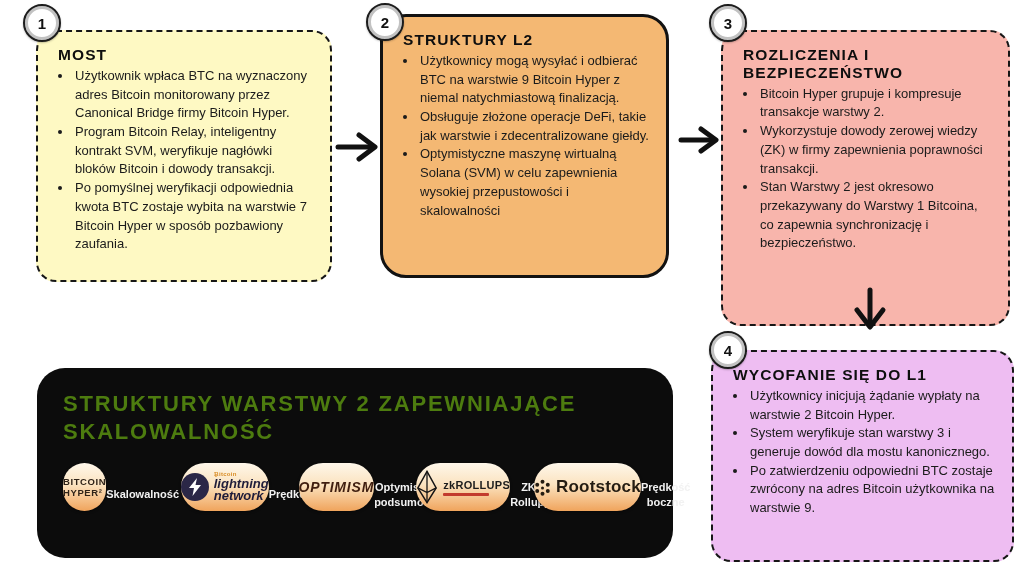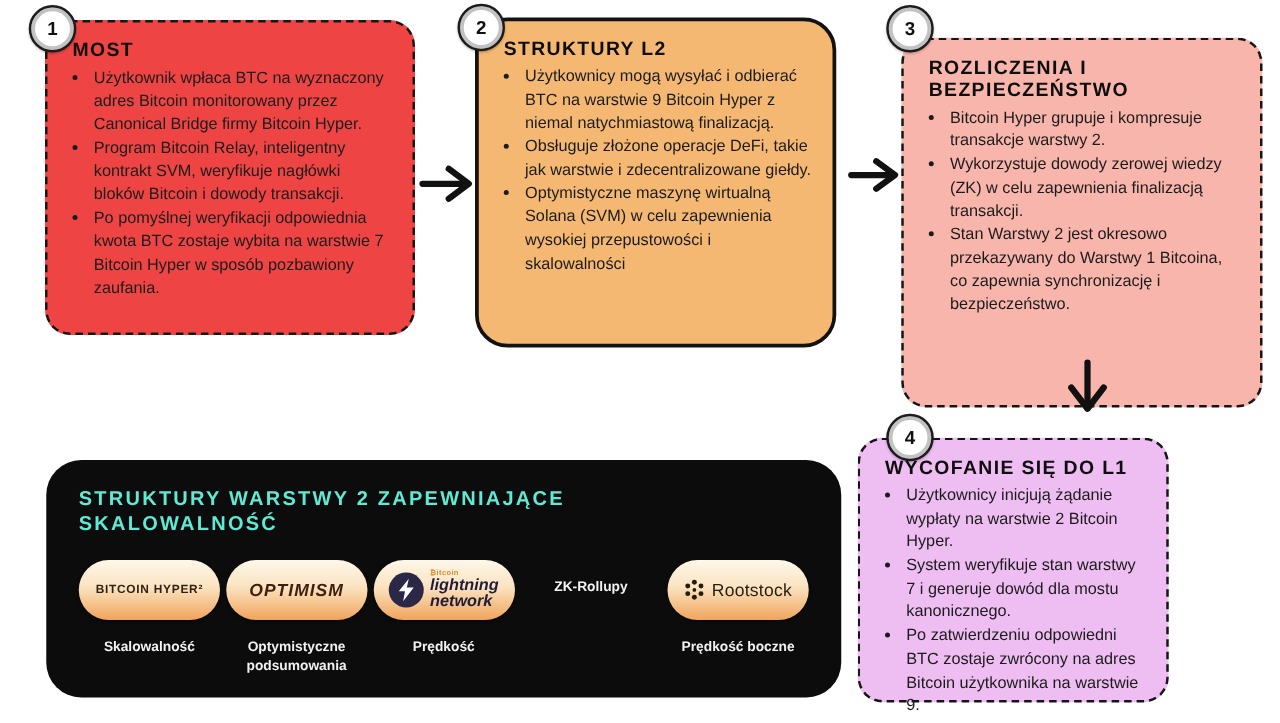--- a/index.html
+++ b/index.html
@@ -12,24 +12,24 @@
   .step{position:absolute;box-sizing:border-box;border-radius:20px;padding:10px 16px 10px 18px;}
   .step.dashed{border:2px dashed #161616;}
   .step.solid{border:3px solid #121212;}
   .gridbg{
     background-image:
       linear-gradient(rgba(255,255,255,.30) 1px, transparent 1px),
       linear-gradient(90deg, rgba(255,255,255,.30) 1px, transparent 1px);
     background-size:47px 40px;
     background-position:8px 6px;
   }
-  .s1{left:36px;top:16px;width:296px;height:252px;background:#ef4444;}
+  .s1{left:36px;top:30px;width:296px;height:252px;background:#fef9c3;}
   .s2{left:380px;top:14px;width:289px;height:264px;background:#f4b873;border-radius:26px;}
   .s3{left:721px;top:30px;width:289px;height:296px;background:#f8b5ac;}
-  .s4{left:686px;top:350px;width:249px;height:212px;background:#eebdf2;}
+  .s4{left:711px;top:350px;width:303px;height:212px;background:#eebdf2;}
   .step-title{
     font-size:15.5px;font-weight:700;letter-spacing:1.1px;color:#0e0e0e;
     margin:4px 0 3px 2px;line-height:1.15;
   }
   .step ul{margin:2px 0 0;padding-left:17px;}
   .step li{font-size:13px;line-height:1.44;color:#1b1b1b;padding-left:2px;}
   
   .num{
     position:absolute;width:34px;height:34px;border-radius:50%;
     background:#ffffff;border:2px solid #1c1c1c;
@@ -46,24 +46,24 @@
   .a1{left:335px;top:128px;}
   .a2{left:678px;top:121px;}
   .a3{left:848px;top:287px;}
   
   .panel{
     position:absolute;left:37px;top:368px;width:636px;height:190px;
     box-sizing:border-box;background:#0c0c0c;border-radius:28px;
     padding:22px 26px 0 26px;
   }
   .panel-title{
-    color:#5eead4;font-weight:700;font-size:16px;letter-spacing:1.8px;line-height:1.28;
+    color:#4d7c0f;font-weight:700;font-size:22px;letter-spacing:1.8px;line-height:1.28;
   }
   .badges{display:flex;justify-content:space-between;align-items:flex-start;margin-top:17px;}
-  .badge{width:113px;display:flex;flex-direction:column;align-items:center;}
+  .badge{width:113px;display:flex;flex-direction:row;align-items:center;}
   .pill{
     width:100%;height:48px;border-radius:26px;box-sizing:border-box;
     display:flex;align-items:center;justify-content:center;gap:5px;
     background:linear-gradient(180deg,#fef7ea 0%,#fbe3c0 45%,#f0a45c 100%);
     box-shadow:0 1px 3px rgba(0,0,0,.45);
   }
   .badge-label{
     margin-top:15px;font-size:11px;font-weight:700;color:#f2f2f2;
     text-align:center;line-height:1.35;
   }
@@ -72,21 +72,21 @@
     width:28px;height:28px;border-radius:50%;background:#2b2747;flex:0 0 auto;
     display:flex;align-items:center;justify-content:center;
   }
   .ln-text{display:flex;flex-direction:column;line-height:.95;}
   .ln-top{font-size:6px;font-weight:700;color:#d98d26;letter-spacing:.3px;}
   .ln-main{font-size:13px;font-weight:700;font-style:italic;color:#1f1c39;}
   .logo-optimism{font-size:14px;font-weight:700;font-style:italic;letter-spacing:.8px;color:#401f10;}
   .zk-text{display:flex;flex-direction:column;align-items:flex-start;}
   .zk-main{font-size:11px;font-weight:700;color:#1d1d1d;letter-spacing:.3px;}
   .zk-tagline{width:46px;height:3px;background:#c23b2e;margin-top:2px;border-radius:1px;}
-  .logo-rootstock{font-size:14px;font-weight:400;color:#241c12;letter-spacing:.2px;}
+  .logo-rootstock{font-size:17px;font-weight:700;color:#241c12;letter-spacing:.2px;}
 </style>
 </head>
 <body>
 
 <div class="canvas">
 
   <div class="step dashed s1">
     <div class="step-title">MOST</div>
     <ul>
         <li>Użytkownik wpłaca BTC na wyznaczony adres Bitcoin monitorowany przez Canonical Bridge firmy Bitcoin Hyper.</li>
@@ -107,33 +107,33 @@
       </ul>
   </div>
   <div class="num n2">
     <span>2</span>
   </div>
 
   <div class="step dashed gridbg s3">
     <div class="step-title">ROZLICZENIA I BEZPIECZEŃSTWO</div>
     <ul>
         <li>Bitcoin Hyper grupuje i kompresuje transakcje warstwy 2.</li>
-        <li>Wykorzystuje dowody zerowej wiedzy (ZK) w celu zapewnienia finalizacją transakcji.</li>
+        <li>Wykorzystuje dowody zerowej wiedzy (ZK) w firmy zapewnienia poprawności transakcji.</li>
         <li>Stan Warstwy 2 jest okresowo przekazywany do Warstwy 1 Bitcoina, co zapewnia synchronizację i bezpieczeństwo.</li>
       </ul>
   </div>
   <div class="num n3">
     <span>3</span>
   </div>
 
   <div class="step dashed gridbg s4">
     <div class="step-title">WYCOFANIE SIĘ DO L1</div>
     <ul>
         <li>Użytkownicy inicjują żądanie wypłaty na warstwie 2 Bitcoin Hyper.</li>
-        <li>System weryfikuje stan warstwy 7 i generuje dowód dla mostu kanonicznego.</li>
+        <li>System weryfikuje stan warstwy 3 i generuje dowód dla mostu kanonicznego.</li>
         <li>Po zatwierdzeniu odpowiedni BTC zostaje zwrócony na adres Bitcoin użytkownika na warstwie 9.</li>
       </ul>
   </div>
   <div class="num n4">
     <span>4</span>
   </div>
 
   <svg class="arrow a1" width="46" height="38">
     <path d="M3 19 H35" stroke="#111" stroke-width="5" fill="none" stroke-linecap="round"></path>
     <path d="M24 7 L40 19 L24 31" stroke="#111" stroke-width="5" fill="none" stroke-linecap="round" stroke-linejoin="round"></path>
@@ -156,42 +156,52 @@
 
       <div class="badge">
         <div class="pill">
           <span class="logo-hyper">BITCOIN HYPER²</span>
         </div>
         <div class="badge-label">Skalowalność</div>
       </div>
 
       <div class="badge">
         <div class="pill">
-          <span class="logo-optimism">OPTIMISM</span>
-        </div>
-        <div class="badge-label">Optymistyczne podsumowania</div>
-      </div>
-
-      <div class="badge">
-        <div class="pill">
           <span class="bolt-circle">
             <svg width="14" height="18" viewBox="0 0 14 18">
                 <path d="M9 0 L1 10 H6 L4.5 18 L13 7 H7.5 Z" fill="#ffffff"></path>
               </svg>
           </span>
           <span class="ln-text">
             <span class="ln-top">₿itcoin</span>
             <span class="ln-main">lightning</span>
             <span class="ln-main">network</span>
           </span>
         </div>
         <div class="badge-label">Prędkość</div>
       </div>
 
       <div class="badge">
+        <div class="pill">
+          <span class="logo-optimism">OPTIMISM</span>
+        </div>
+        <div class="badge-label">Optymistyczne podsumowania</div>
+      </div>
+
+      <div class="badge">
+        <div class="pill">
+          <svg width="22" height="34" viewBox="0 0 24 36">
+            <path d="M12 1 L22 19 L12 35 L2 19 Z" stroke="#151515" stroke-width="1.6" fill="none"></path>
+            <path d="M12 1 V35 M2 19 L12 24 L22 19" stroke="#151515" stroke-width="1.4" fill="none"></path>
+          </svg>
+          <span class="zk-text">
+            <span class="zk-main">zkROLLUPS</span>
+            <span class="zk-tagline"></span>
+          </span>
+        </div>
         <div class="badge-label">ZK-Rollupy</div>
       </div>
 
       <div class="badge">
         <div class="pill">
           <svg width="17" height="17" viewBox="0 0 18 18">
             <g fill="#241c12">
               <circle cx="9" cy="3" r="2.1"></circle>
                 <circle cx="3.4" cy="6.2" r="2.1"></circle>
                 <circle cx="14.6" cy="6.2" r="2.1"></circle>

